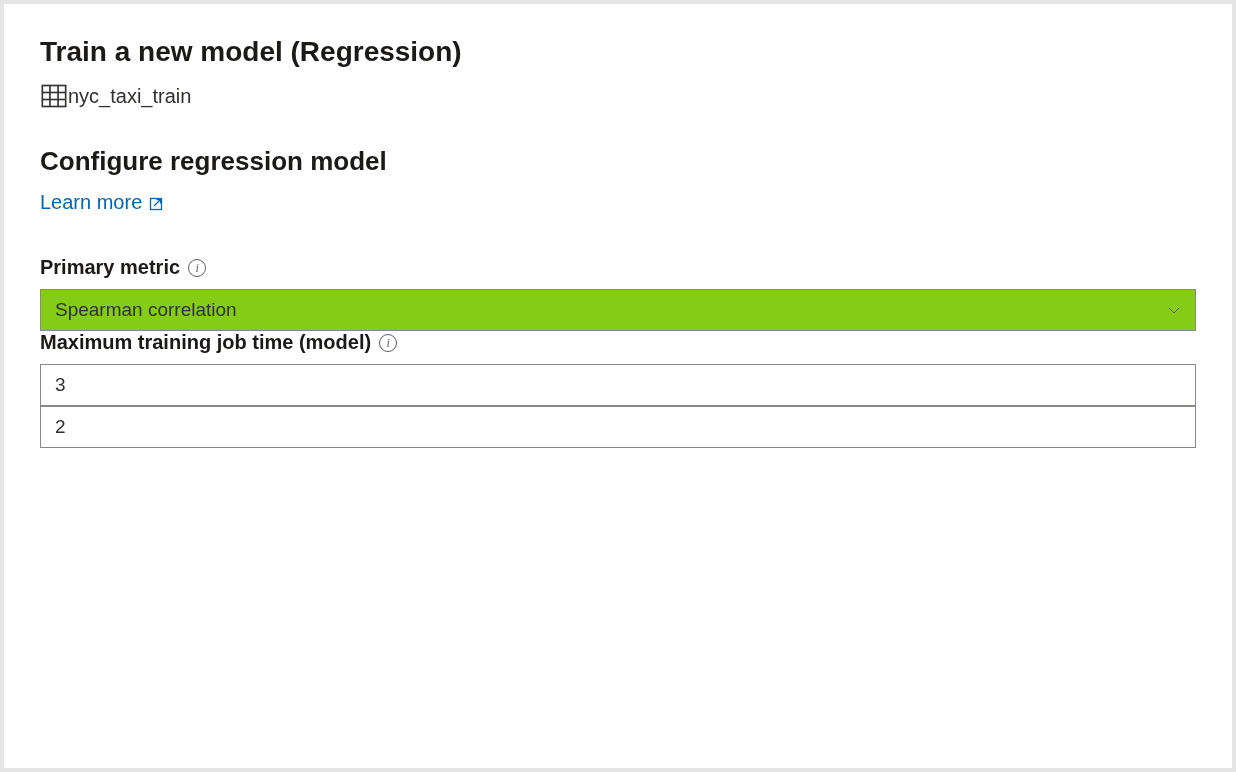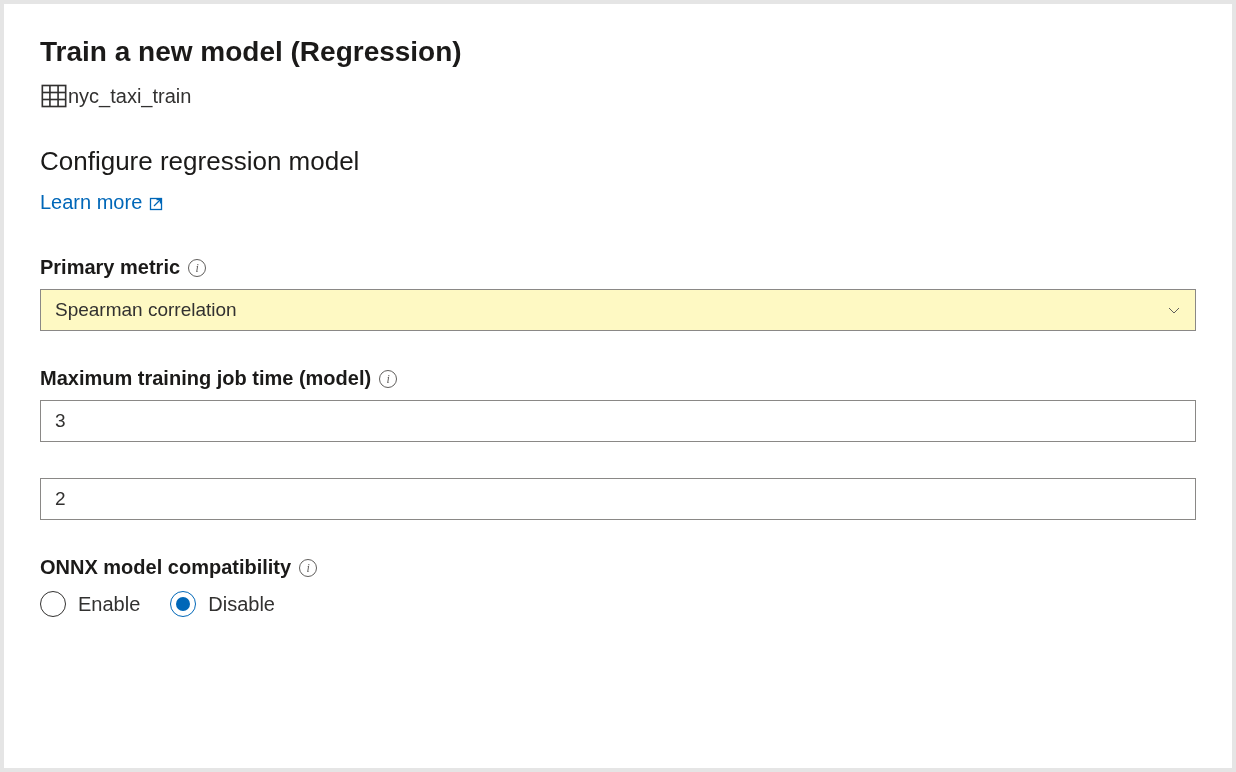--- a/index.html
+++ b/index.html
@@ -35,21 +35,21 @@
       width: 28px;
       height: 28px;
       display: block;
     }
     .dataset-name {
       font-size: 20px;
       color: #323130;
     }
     .section-title {
       font-size: 26px;
-      font-weight: 400;
+      font-weight: 700;
       color: #1b1a19;
       margin-bottom: 14px;
     }
     .description {
       font-size: 20px;
       color: #323130;
       margin-bottom: 42px;
     }
     .learn-more {
       color: #0067b8;
@@ -58,21 +58,20 @@
       align-items: flex-start;
       gap: 6px;
     }
     .ext-icon svg {
       width: 16px;
       height: 16px;
       display: inline-block;
       vertical-align: middle;
     }
     .field-group {
-      margin-bottom: 36px;
     }
     .field-label {
       font-size: 20px;
       font-weight: 600;
       color: #1b1a19;
       margin-bottom: 10px;
       display: flex;
       align-items: center;
       gap: 8px;
     }
@@ -96,21 +95,21 @@
       line-height: 1;
     }
     .select-wrap {
       position: relative;
       width: 100%;
     }
     .select-input {
       width: 100%;
       height: 42px;
       border: 1px solid #8a8886;
-      background: #fef9c3;
+      background: #84cc16;
       padding: 0 14px;
       font-size: 19px;
       color: #323130;
       font-family: inherit;
       text-align: left;
       cursor: pointer;
       display: flex;
       align-items: center;
       justify-content: space-between;
     }
@@ -229,34 +228,14 @@
       <span>Maximum training job time (model)</span>
       <span class="info-icon"></span>
     </div>
     <input class="text-input" type="text" value="3" style="">
   </div>
 
   <div class="field-group">
     <input class="text-input" type="text" value="2" style="">
   </div>
 
-  <div class="field-group onnx-group">
-    <div class="field-label">
-      <span>ONNX model compatibility</span>
-      <span class="info-icon"></span>
-    </div>
-    <div class="radio-row">
-      <label class="radio-option">
-        <span class="radio-circle">
-          
-        </span>
-        <span class="radio-label">Enable</span>
-      </label>
-      <label class="radio-option">
-        <span class="radio-circle checked">
-          <span class="radio-dot"></span>
-        </span>
-        <span class="radio-label">Disable</span>
-      </label>
-    </div>
-  </div>
 
 </div>
 
 </body></html>

